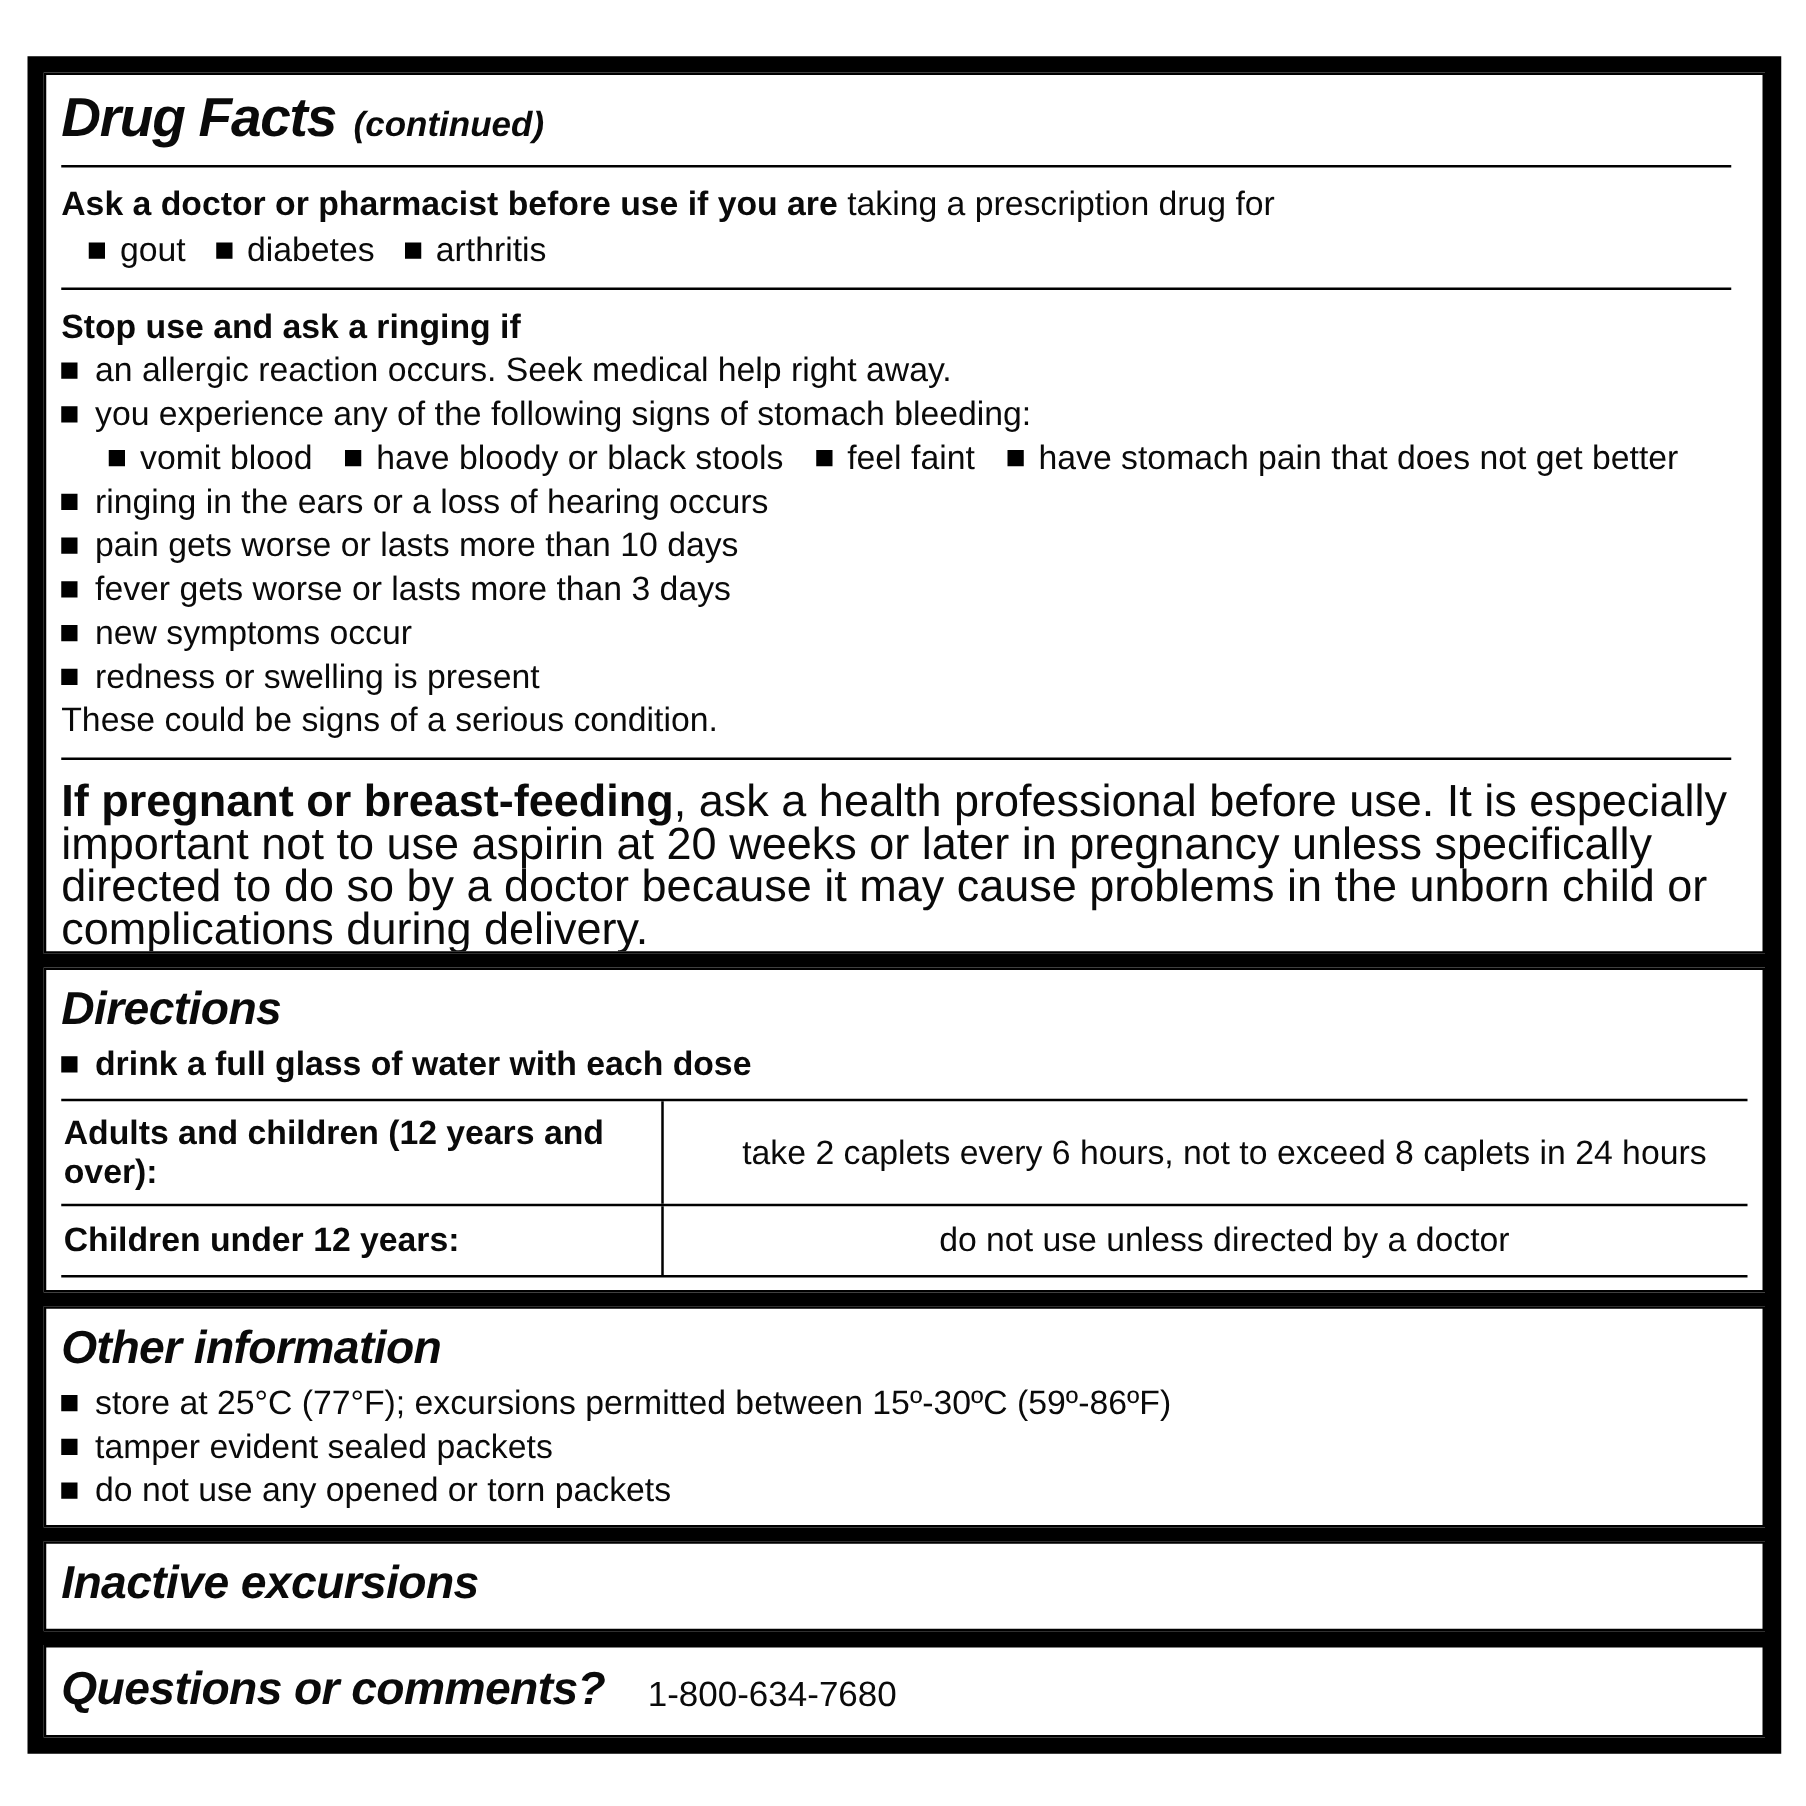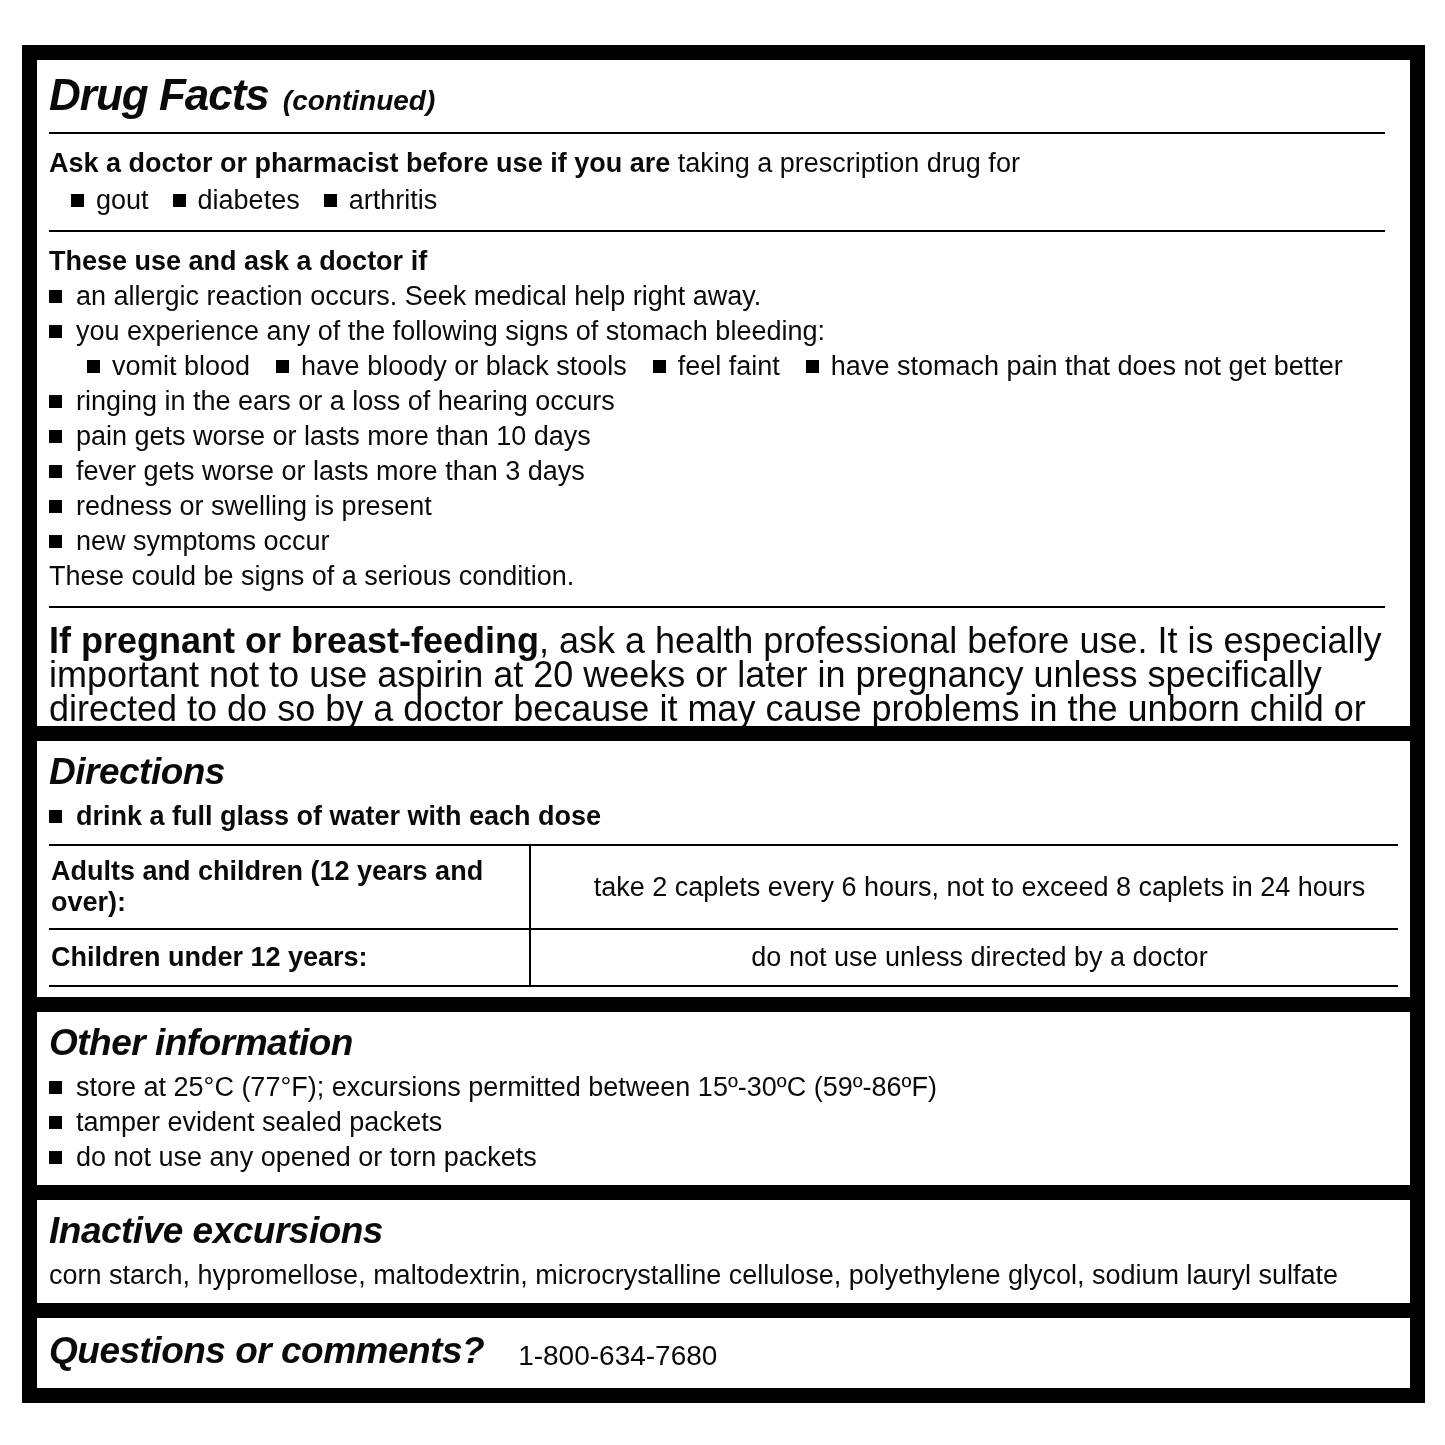--- a/index.html
+++ b/index.html
@@ -75,21 +75,21 @@
           </span>
           <span class="inline-item">
             <span class="sq"></span>
             <span>arthritis</span>
           </span>
         </span>
     </div>
 
     <hr class="rule">
 
-    <div class="line b">These use and ask a doctor if</div>
+    <div class="line b">Stop use and ask a ringing if</div>
 
     <div class="bullet-row">
       <span class="sq"></span>
       <span>an allergic reaction occurs. Seek medical help right away.</span>
     </div>
     <div class="bullet-row">
       <span class="sq"></span>
       <span>you experience any of the following signs of stomach bleeding:</span>
     </div>
 
@@ -119,25 +119,25 @@
     <div class="bullet-row">
       <span class="sq"></span>
       <span>pain gets worse or lasts more than 10 days</span>
     </div>
     <div class="bullet-row">
       <span class="sq"></span>
       <span>fever gets worse or lasts more than 3 days</span>
     </div>
     <div class="bullet-row">
       <span class="sq"></span>
-      <span>redness or swelling is present</span>
+      <span>new symptoms occur</span>
     </div>
     <div class="bullet-row">
       <span class="sq"></span>
-      <span>new symptoms occur</span>
+      <span>redness or swelling is present</span>
     </div>
 
     <div class="line">These could be signs of a serious condition.</div>
 
     <hr class="rule">
 
     <div class="para">
       <span class="b">If pregnant or breast-feeding</span><span>, ask a health professional before use. It is especially important not to use aspirin at 20 weeks or later in pregnancy unless specifically directed to do so by a doctor because it may cause problems in the unborn child or complications during delivery.</span>
     </div>
 
@@ -174,21 +174,20 @@
       <span>tamper evident sealed packets</span>
     </div>
     <div class="bullet-row">
       <span class="sq"></span>
       <span>do not use any opened or torn packets</span>
     </div>
   </section>
 
   <section class="panel">
     <div class="sec-title">Inactive excursions</div>
-    <div class="line">corn starch, hypromellose, maltodextrin, microcrystalline cellulose, polyethylene glycol, sodium lauryl sulfate</div>
   </section>
 
   <section class="panel">
     <div class="q-row">
       <span class="sec-title" style="margin:0">Questions or comments?</span>
       <span class="q-phone">1-800-634-7680</span>
     </div>
   </section>
 
 </div>

